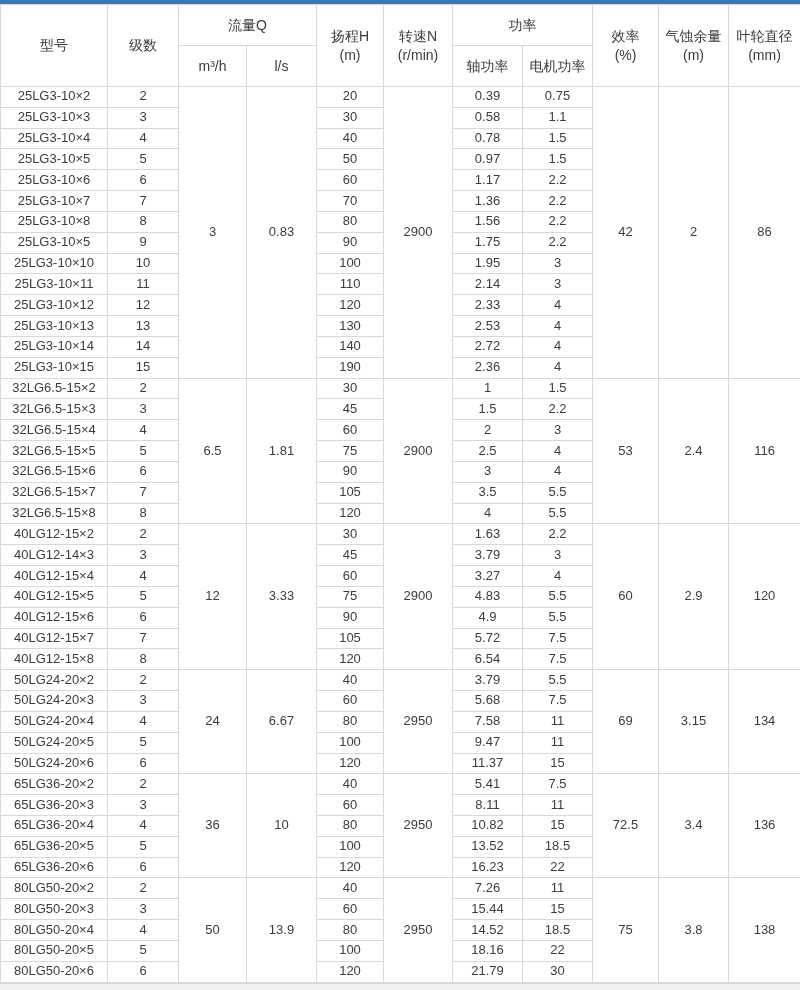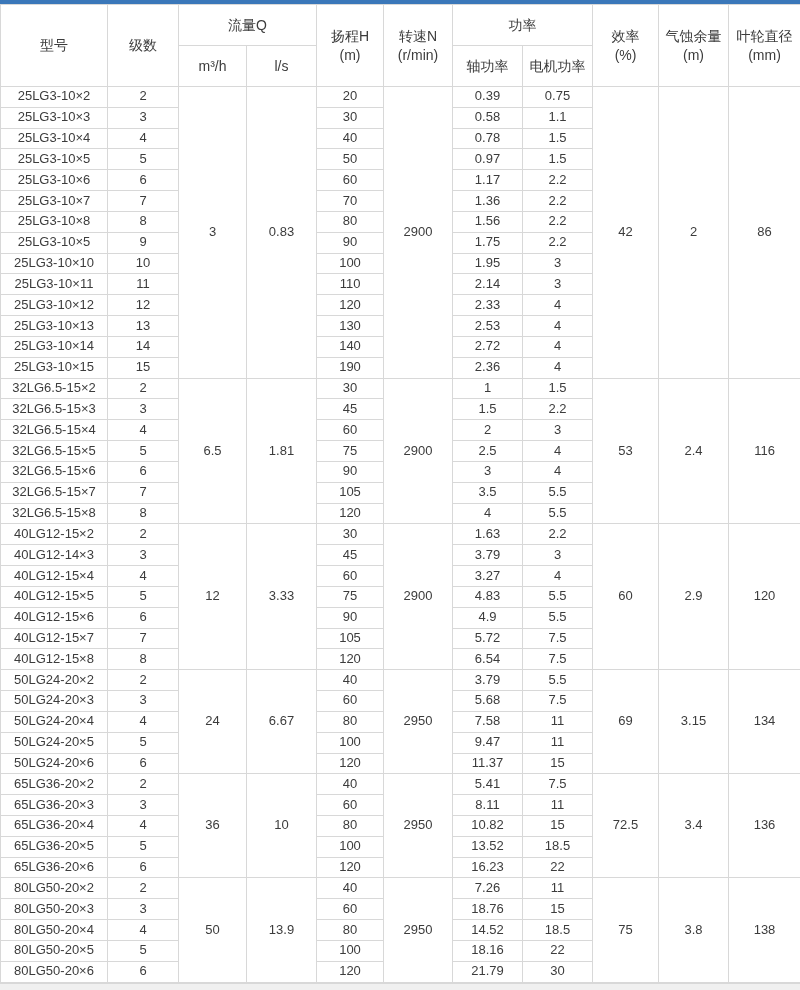--- a/index.html
+++ b/index.html
@@ -374,21 +374,21 @@
         <td>7.26</td>
         <td>11</td>
         <td rowspan="5">75</td>
         <td rowspan="5">3.8</td>
         <td rowspan="5">138</td>
       </tr>
       <tr>
         <td>80LG50-20×3</td>
         <td>3</td>
         <td>60</td>
-        <td>18.76</td>
+        <td>15.44</td>
         <td>15</td>
       </tr>
       <tr>
         <td>80LG50-20×4</td>
         <td>4</td>
         <td>80</td>
         <td>14.52</td>
         <td>18.5</td>
       </tr>
       <tr>

